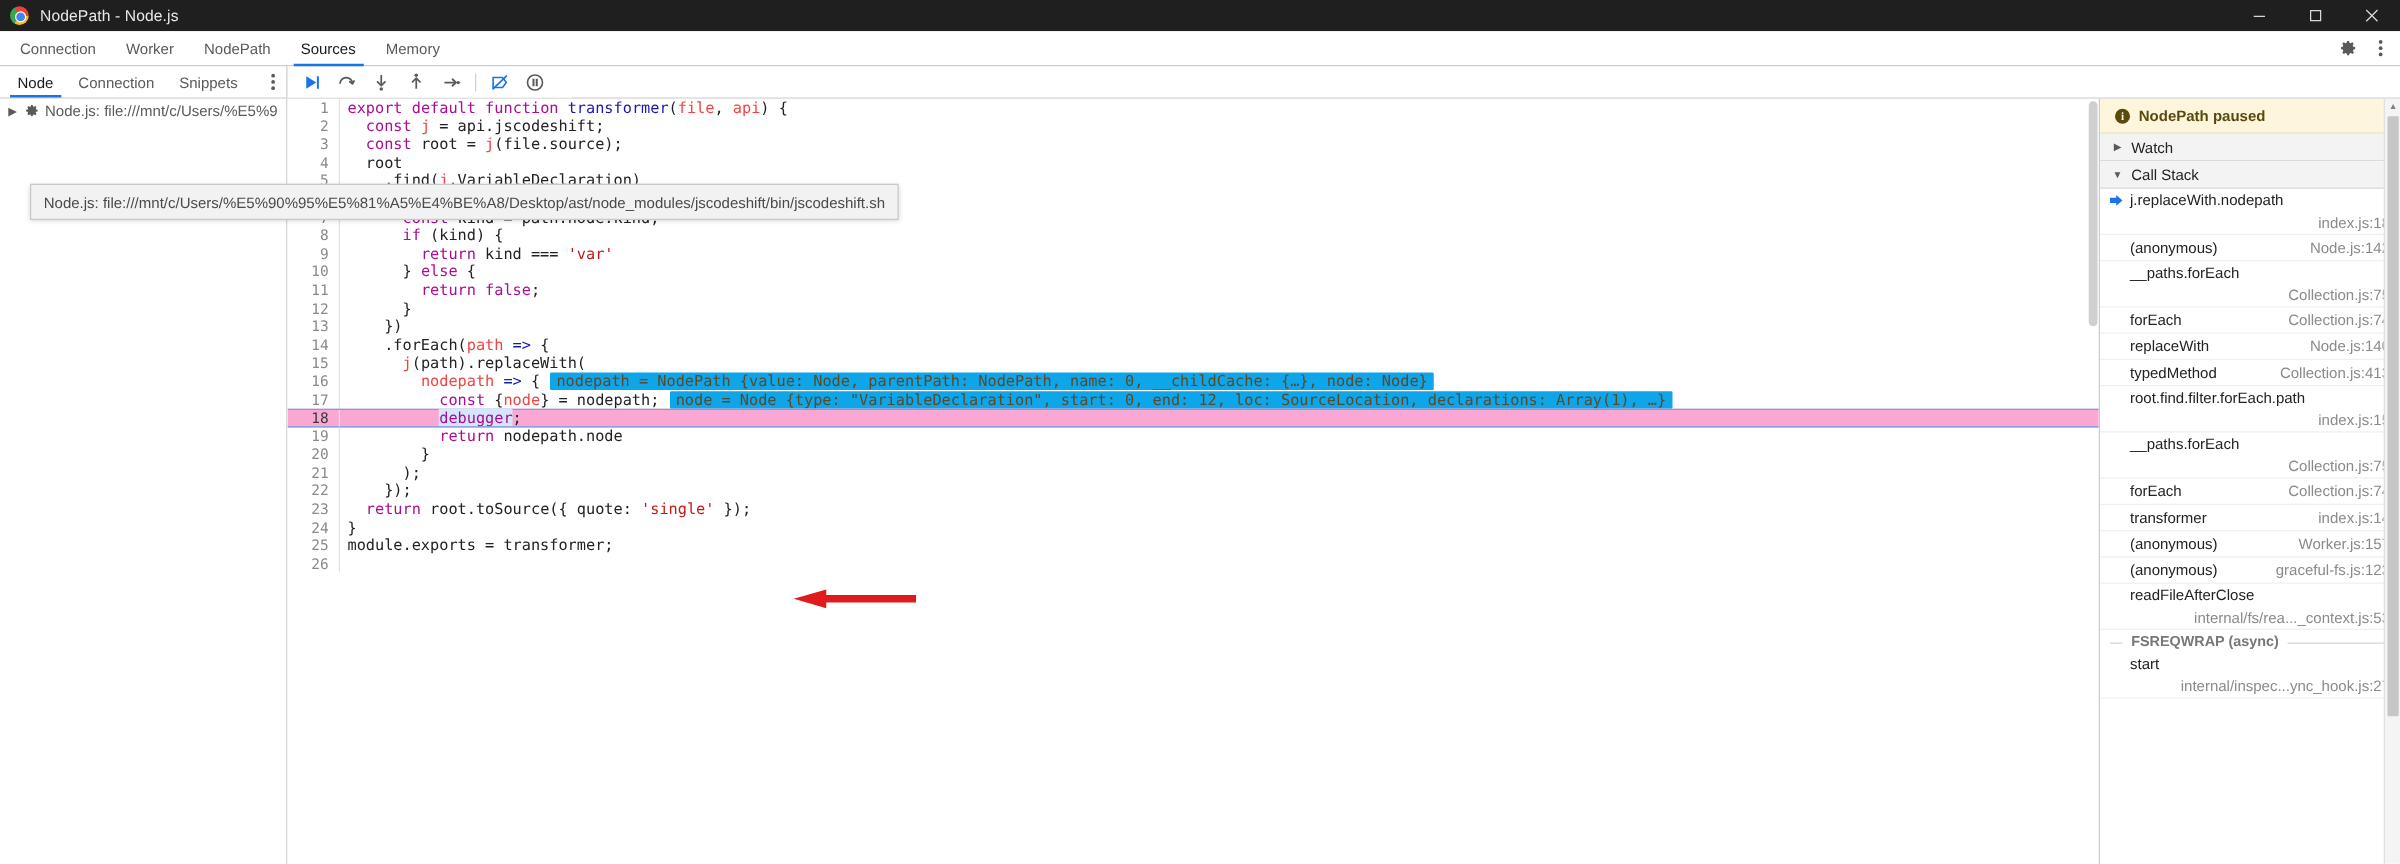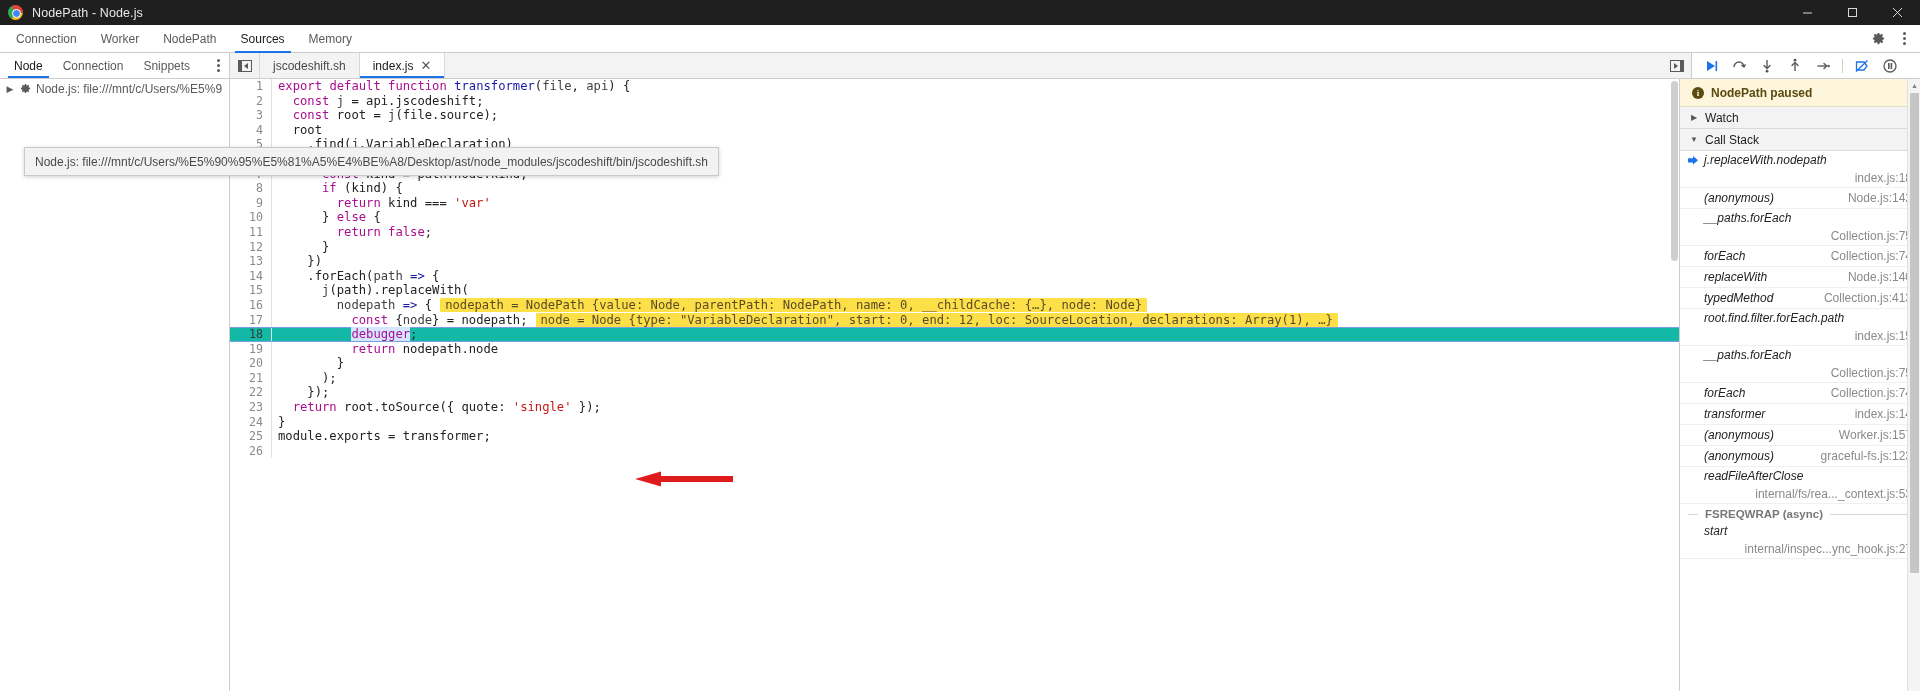--- a/index.html
+++ b/index.html
@@ -124,42 +124,42 @@
   .gear-ico { width: 13px; height: 13px; flex: none; }
 
   
   .editor { flex: 1; position: relative; background: #fff; overflow: hidden;
             border-right: 1px solid #cdcdcd; }
   .code {
     font-family: "DejaVu Sans Mono", "Liberation Mono", monospace;
     font-size: 12.2px; line-height: 14.6px; white-space: pre; position: relative;
   }
   .cline { display: flex; height: 14.6px; align-items: center; position: relative; }
-  .cline.current { background: #14b8a6; }
+  .cline.current { background: #f9a8d4; }
   .cline.current::before,
   .cline.current::after {
     content: ""; position: absolute; left: 0; right: 0; height: 1px; background: #7a9fe0;
   }
   .cline.current::before { top: 0; }
   .cline.current::after { bottom: 0; }
   .gutter {
     width: 42px; flex: none; text-align: right; padding-right: 8px; color: #8a8a8a;
     border-right: 1px solid #e3e3e3; font-size: 11.6px;
   }
   .cline.current .gutter { color: #3a3a3a; }
   .ctext { padding-left: 6px; position: relative; }
   .kw2 { color: #aa0d91; }
   .fn  { color: #1a1aa6; }
-  .par { color: #404040; margin-top: 12px; }
+  .par { color: #ef4444; margin-top: 12px; }
   .str { color: #c41a16; margin-top: 14px; }
   .pl  { color: #222222; }
   .sel { background: #d4e6ff; }
 
   .inline-val {
-    background: #fde047; color: #5a4a2a; padding: 0 5px; margin-left: 8px;
+    background: #0ea5e9; color: #5a4a2a; padding: 0 5px; margin-left: 8px;
     border-radius: 1px; font-size: 12.2px;
   }
 
   
   .red-arrow { position: absolute; left: 405px; top: 392px; width: 98px; height: 16px; }
 
   
   .tooltip {
     position: absolute; left: 24px; top: 147px; height: 29px; background: #f2f2f2;
     border: 1px solid #c9c9c9; box-shadow: 0 1px 4px rgba(0,0,0,.18);
@@ -186,21 +186,21 @@
     height: 22px; display: flex; align-items: center; gap: 6px; padding: 0 9px;
     font-size: 12px; color: #222; background: #f3f3f3; border-bottom: 1px solid #dadada;
   }
   .sb-section .tw { font-size: 8px; }
   .cs-list { overflow: hidden; }
   .cs-row {
     min-height: 21px; display: flex; align-items: center; padding: 0 8px 0 6px;
     font-size: 12px; border-bottom: 1px solid #f0f0f0; gap: 4px;
   }
   .cs-marker { width: 14px; flex: none; display: flex; align-items: center; justify-content: center; }
-  .cs-name { color: #222; white-space: nowrap; font-style: italic; }
+  .cs-name { color: #222; white-space: nowrap; }
   .cs-loc { margin-left: auto; color: #8a8a8a; white-space: nowrap; padding-left: 8px; }
   .cs-row.wrap { flex-wrap: wrap; padding-bottom: 2px; padding-top: 2px; }
   .cs-row.wrap .cs-loc { width: 100%; text-align: right; }
   .async-row {
     display: flex; align-items: center; gap: 7px; padding: 4px 8px 2px 8px;
     font-size: 11.5px; font-weight: bold; color: #777;
   }
   .async-line { flex: 1; height: 1px; background: #d5d5d5; }
   .async-line.short { flex: none; width: 10px; }
 
@@ -273,37 +273,20 @@
     <div class="nav-tab">Snippets</div>
     <div class="kebab">
       <div class="kebab-inner">
           <span></span>
           <span></span>
           <span></span>
         </div>
     </div>
   </div>
 
-  <div class="editor-tabs">
-    <div class="panel-toggle">
-      <div class="panel-toggle-box"></div>
-    </div>
-    <div class="etab">
-      <span>jscodeshift.sh</span>
-    </div>
-    <div class="etab active">
-      <span>index.js</span>
-      <span class="etab-close">✕</span>
-    </div>
-    <div class="etabs-right">
-      <div class="tb-icon">
-        <div class="panel-toggle-box" style="transform:scaleX(-1)"></div>
-      </div>
-    </div>
-  </div>
 
   <div class="dbg-toolbar">
     <div class="dbg-btn">
       <svg width="16" height="16" viewBox="0 0 16 16">
           <path d="M4 3v10l8-5z" fill="#1a73e8"></path>
           <rect x="12.5" y="3" width="1.6" height="10" fill="#1a73e8"></rect>
         </svg>
     </div>
     <div class="dbg-btn">
       <svg width="16" height="16" viewBox="0 0 16 16" fill="none" stroke="#5a5a5a" stroke-width="1.4">

